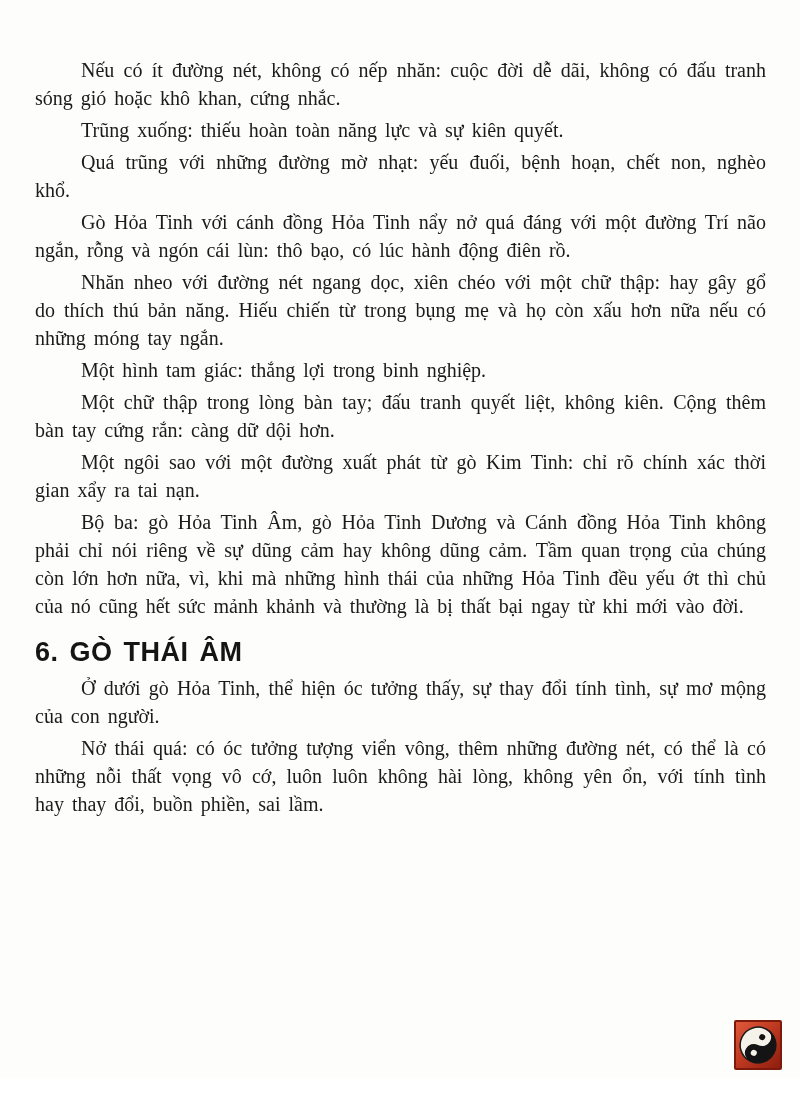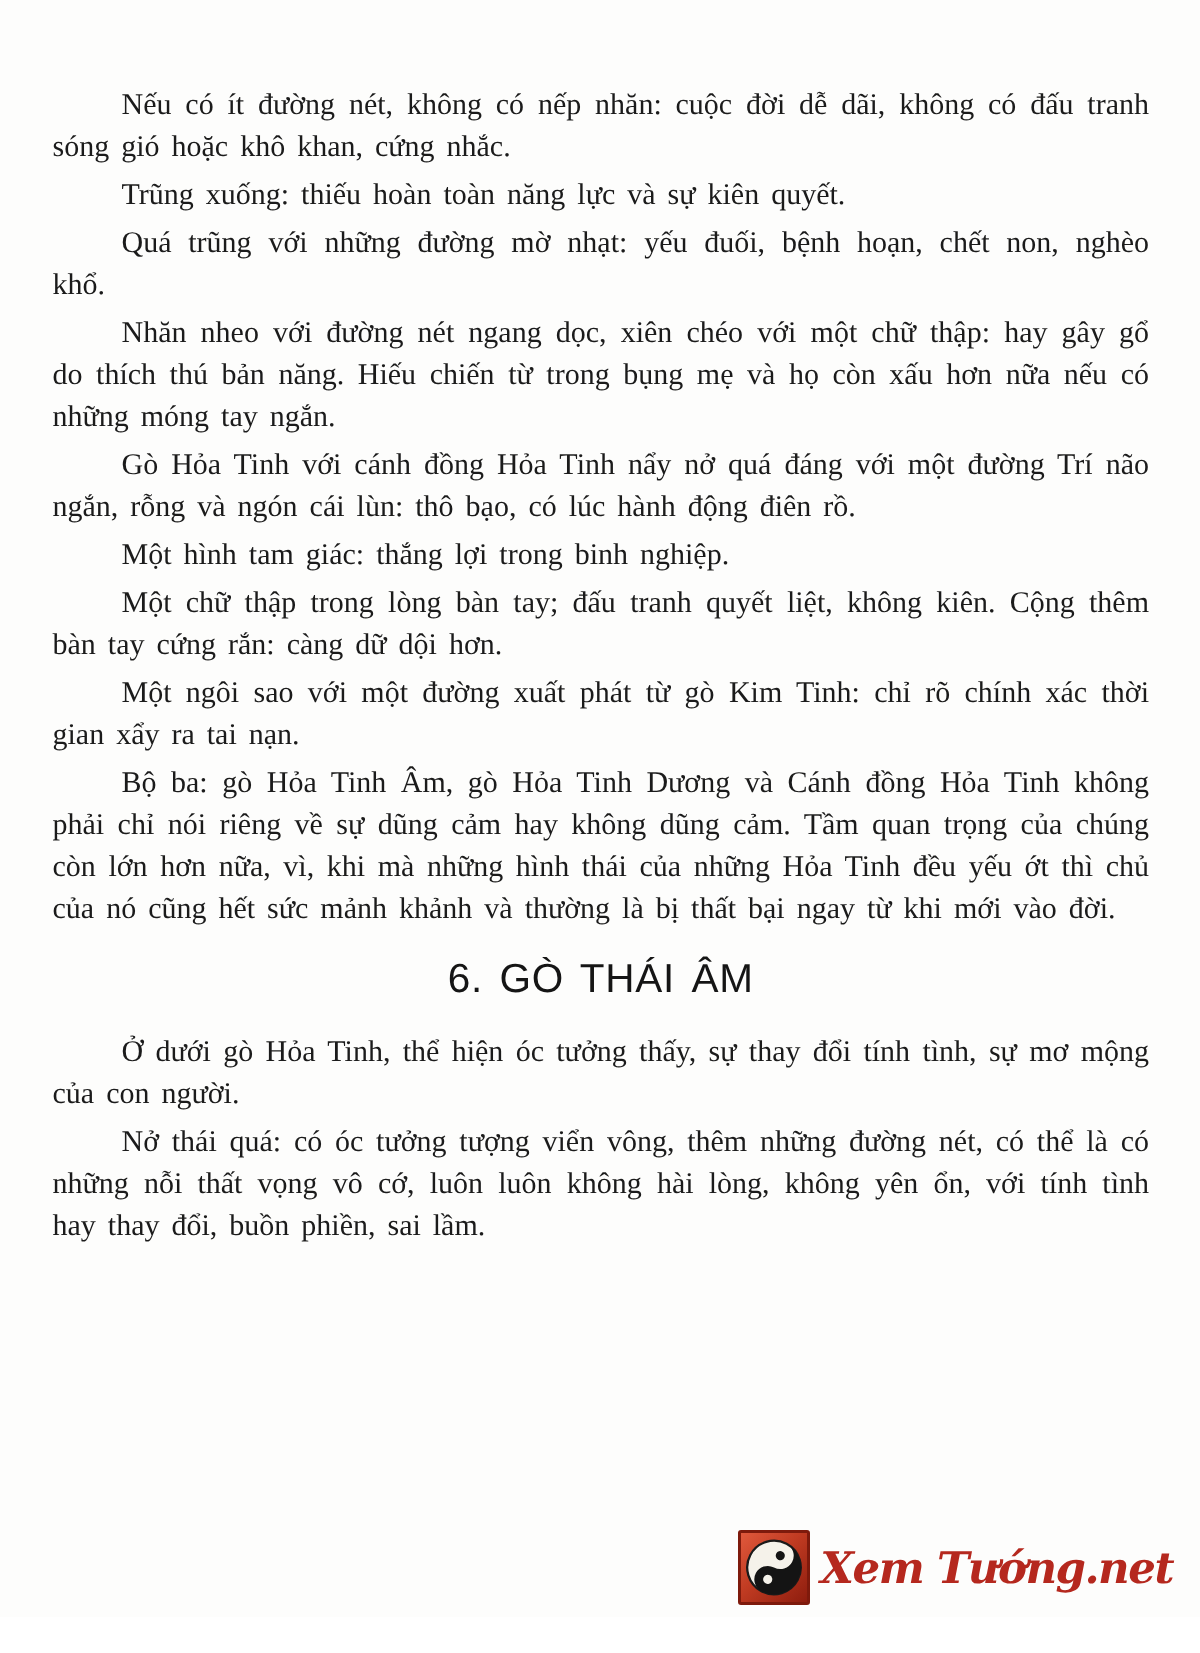--- a/index.html
+++ b/index.html
@@ -23,24 +23,24 @@
     text-align: justify;
     word-spacing: 3px;
   }
   .text-block p {
     margin: 0 0 4px 0;
     text-indent: 46px;
   }
   .section-heading {
     font-family: "Liberation Sans", sans-serif;
     font-size: 27px;
-    font-weight: 400;
+    font-weight: 700;
     letter-spacing: 0.5px;
-    margin: 18px 0 21px 0;
-    text-align: center;
+    margin: 18px 0 8px 0;
+    text-align: left;
     text-indent: 0;
     color: #151515;
   }
   .watermark {
     position: absolute;
     right: 18px;
     bottom: 8px;
     display: flex;
     align-items: center;
     gap: 7px;
@@ -69,38 +69,37 @@
 </style>
 </head>
 <body>
 
 <div class="page">
 
   <div class="text-block">
     <p>Nếu có ít đường nét, không có nếp nhăn: cuộc đời dễ dãi, không có đấu tranh sóng gió hoặc khô khan, cứng nhắc.</p>
     <p>Trũng xuống: thiếu hoàn toàn năng lực và sự kiên quyết.</p>
     <p>Quá trũng với những đường mờ nhạt: yếu đuối, bệnh hoạn, chết non, nghèo khổ.</p>
+    <p>Gò Hỏa Tinh với cánh đồng Hỏa Tinh nẩy nở quá đáng với một đường Trí não ngắn, rỗng và ngón cái lùn: thô bạo, có lúc hành động điên rồ.</p>
     <p>Nhăn nheo với đường nét ngang dọc, xiên chéo với một chữ thập: hay gây gổ do thích thú bản năng. Hiếu chiến từ trong bụng mẹ và họ còn xấu hơn nữa nếu có những móng tay ngắn.</p>
-    <p>Gò Hỏa Tinh với cánh đồng Hỏa Tinh nẩy nở quá đáng với một đường Trí não ngắn, rỗng và ngón cái lùn: thô bạo, có lúc hành động điên rồ.</p>
     <p>Một hình tam giác: thắng lợi trong binh nghiệp.</p>
     <p>Một chữ thập trong lòng bàn tay; đấu tranh quyết liệt, không kiên. Cộng thêm bàn tay cứng rắn: càng dữ dội hơn.</p>
     <p>Một ngôi sao với một đường xuất phát từ gò Kim Tinh: chỉ rõ chính xác thời gian xẩy ra tai nạn.</p>
     <p>Bộ ba: gò Hỏa Tinh Âm, gò Hỏa Tinh Dương và Cánh đồng Hỏa Tinh không phải chỉ nói riêng về sự dũng cảm hay không dũng cảm. Tầm quan trọng của chúng còn lớn hơn nữa, vì, khi mà những hình thái của những Hỏa Tinh đều yếu ớt thì chủ của nó cũng hết sức mảnh khảnh và thường là bị thất bại ngay từ khi mới vào đời.</p>
 
     <h2 class="section-heading">6. GÒ THÁI ÂM</h2>
 
     <p>Ở dưới gò Hỏa Tinh, thể hiện óc tưởng thấy, sự thay đổi tính tình, sự mơ mộng của con người.</p>
     <p>Nở thái quá: có óc tưởng tượng viển vông, thêm những đường nét, có thể là có những nỗi thất vọng vô cớ, luôn luôn không hài lòng, không yên ổn, với tính tình hay thay đổi, buồn phiền, sai lầm.</p>
   </div>
 
   <div class="watermark">
     <span class="wm-logo">
       <svg width="38" height="38" viewBox="0 0 100 100" aria-hidden="true">
         <circle cx="50" cy="50" r="47" fill="#f5f2ea" stroke="#1a1a1a" stroke-width="4"></circle>
         <path d="M50 3 a47 47 0 0 1 0 94 a23.5 23.5 0 0 1 0 -47 a23.5 23.5 0 0 0 0 -47 Z" fill="#141414"></path>
         <circle cx="50" cy="26.5" r="8" fill="#141414"></circle>
         <circle cx="50" cy="73.5" r="8" fill="#f5f2ea"></circle>
       </svg>
     </span>
-    <span class="wm-text">Xem Tướng.net</span>
   </div>
 
 </div>
 
 </body></html>

